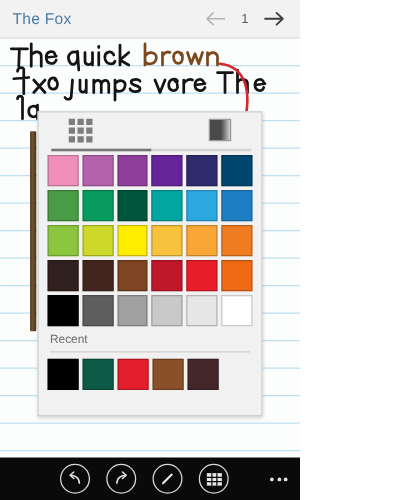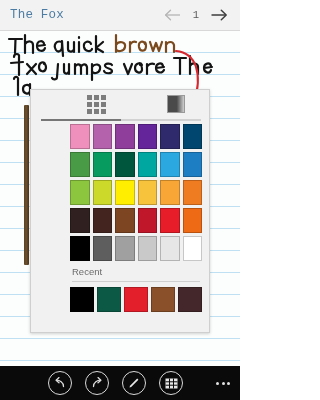--- a/index.html
+++ b/index.html
@@ -9,21 +9,21 @@
     background:#ffffff;
     -webkit-font-smoothing:antialiased;
   }
   #app{position:relative;width:240px;height:400px;overflow:hidden;background:#fdfdfd;}
 
   
   .header{
     position:absolute;left:0;top:0;width:240px;height:30px;
     background:#f2f2f2;
     border-bottom:1px solid #d8d8d8;
-    display:flex;align-items:center;font-family:Liberation Mono, monospace;
+    display:flex;align-items:center;
   }
   .doc-title{
     margin-left:10px;font-size:12.5px;color:#4c7ca4;letter-spacing:.2px;
   }
   .pager{margin-left:auto;display:flex;align-items:center;gap:9px;margin-right:11px;}
   .arrow{width:20px;height:16px;display:block;}
   .pg-num{font-size:10.5px;color:#5a5a5a;min-width:8px;text-align:center;}
 
   
   .paper{
@@ -42,21 +42,20 @@
     border-radius:1px;
   }
 
   
   .popup{
     position:absolute;left:30px;top:89px;width:180px;height:244px;
     background:#f1f1f1;
     border:1px solid #cfcfcf;
     box-shadow:0 1px 3px rgba(0,0,0,.18);
     box-sizing:border-box;
-    padding-left:32px;
   }
   .tabs{
     position:relative;height:28px;display:flex;align-items:center;
     justify-content:space-between;padding:0 24px;box-sizing:border-box;
   }
   .tab{cursor:default;display:flex;align-items:center;justify-content:center;}
   .grid-icon{display:grid;grid-template-columns:repeat(3,5px);grid-template-rows:repeat(3,5px);gap:2px;}
   .grid-icon i{display:block;width:5px;height:5px;background:#7d7d7d;}
   .grad-icon{width:16px;height:16px;border:1px solid #9a9a9a;
     background:linear-gradient(90deg,#4a4a4a 0%,#4a4a4a 55%,#cfcfcf 100%);}

